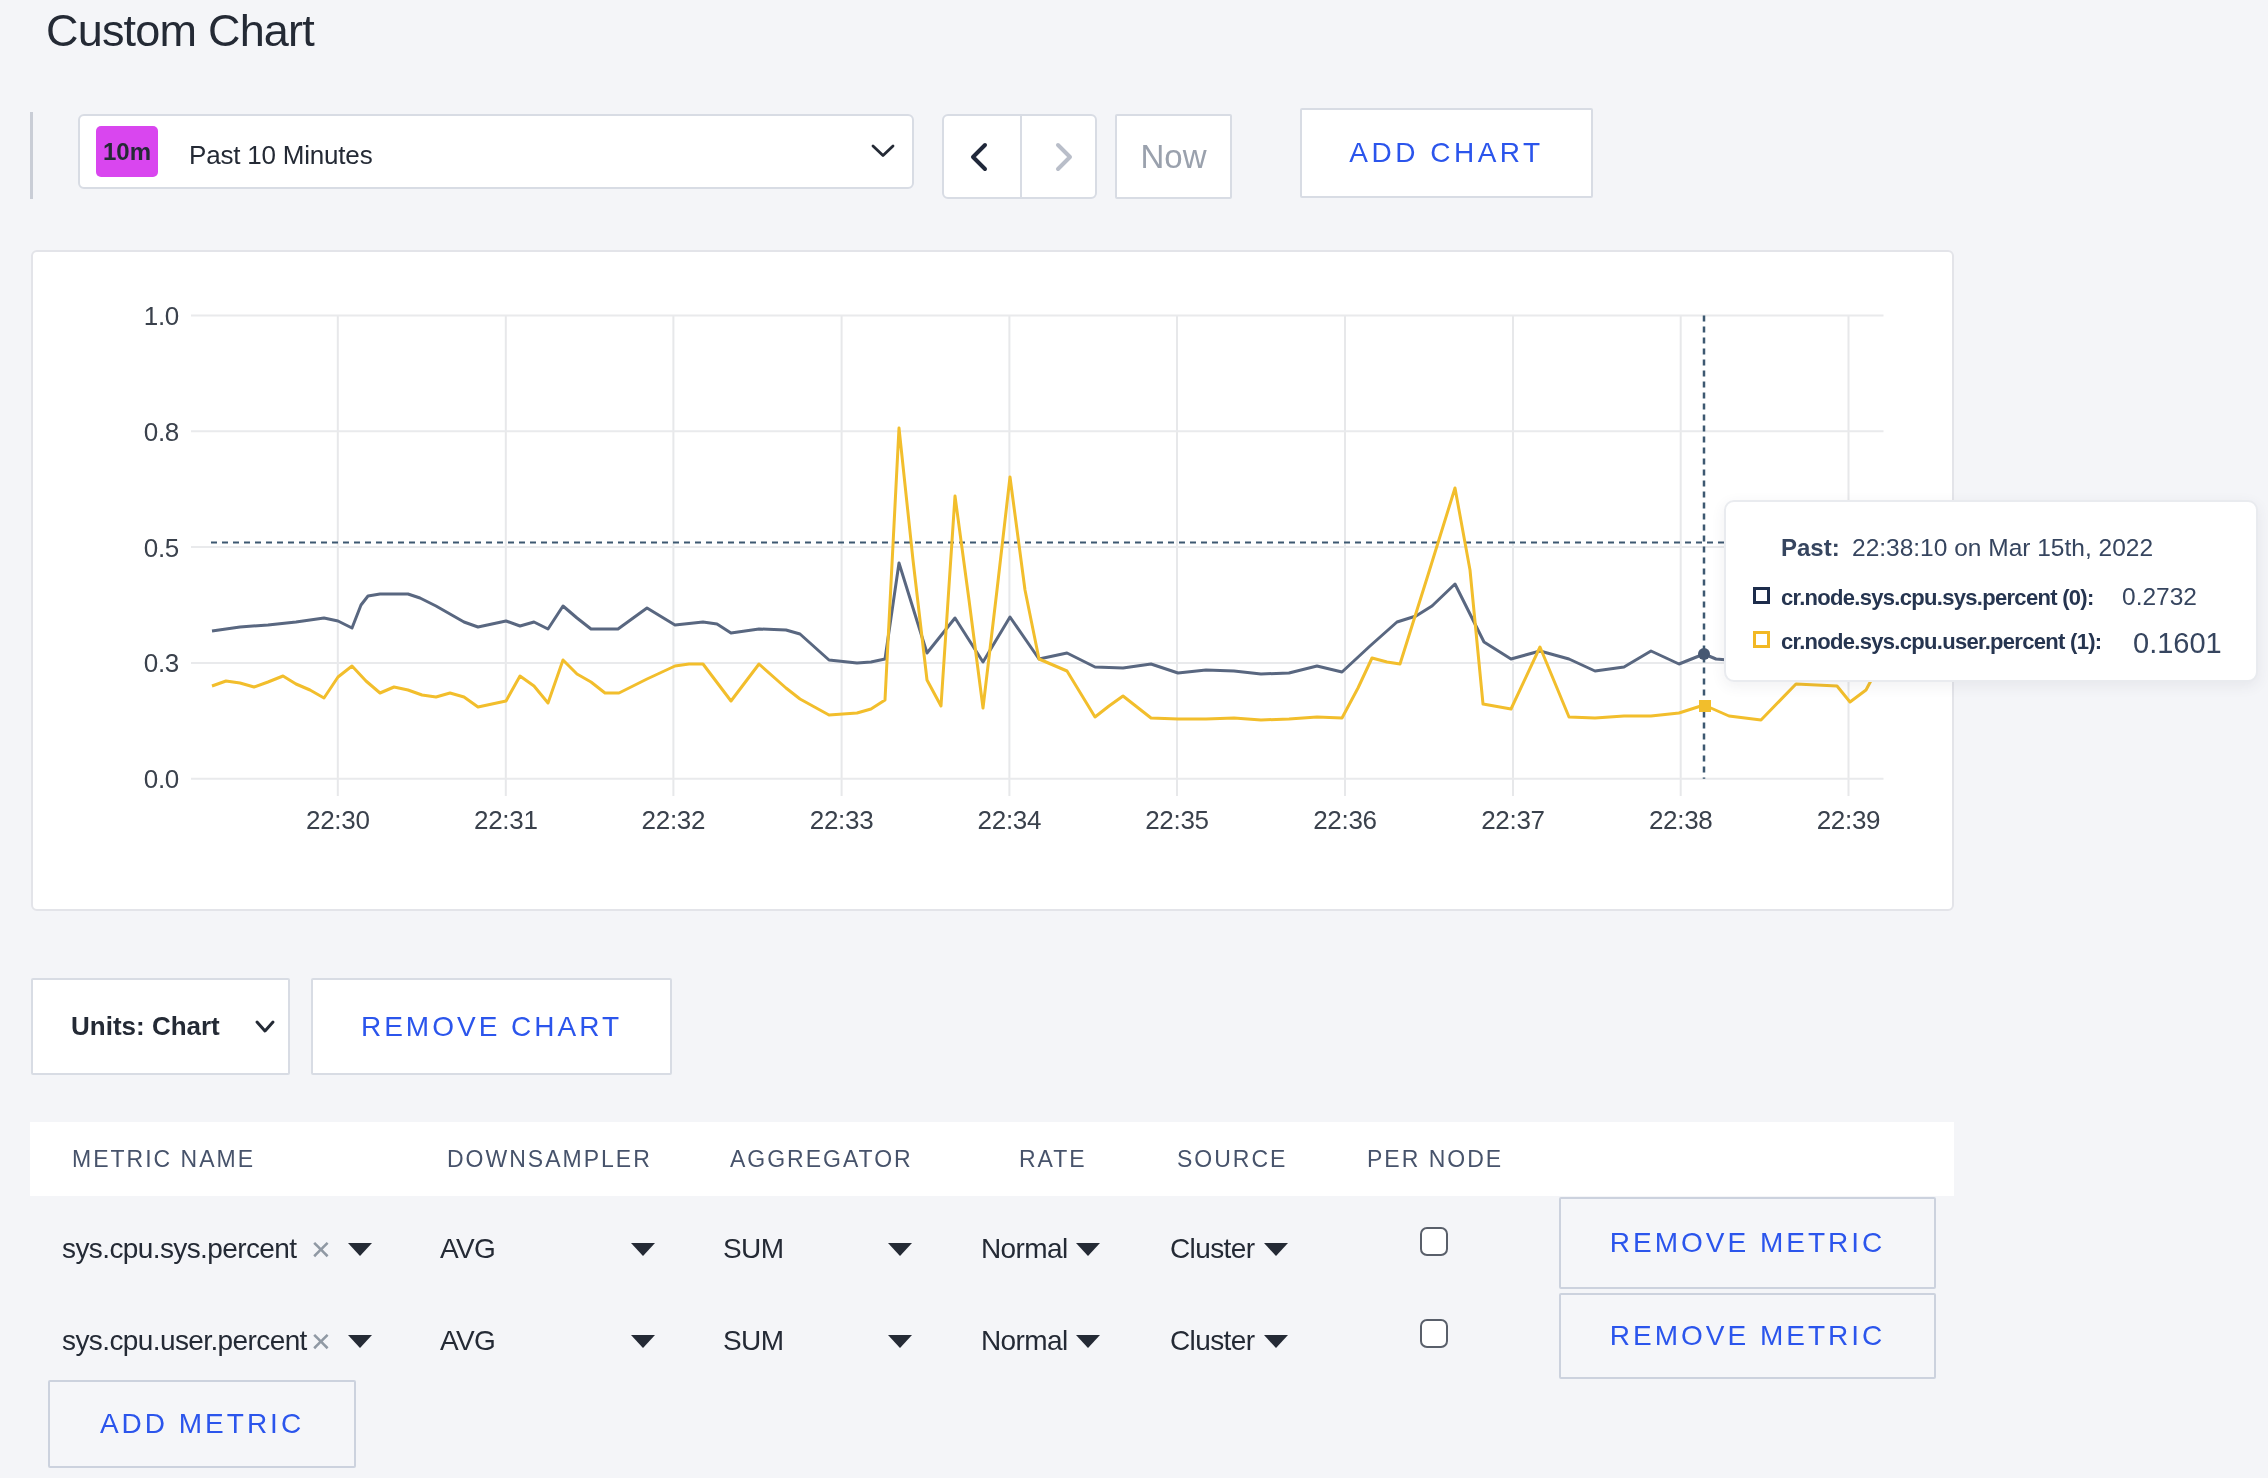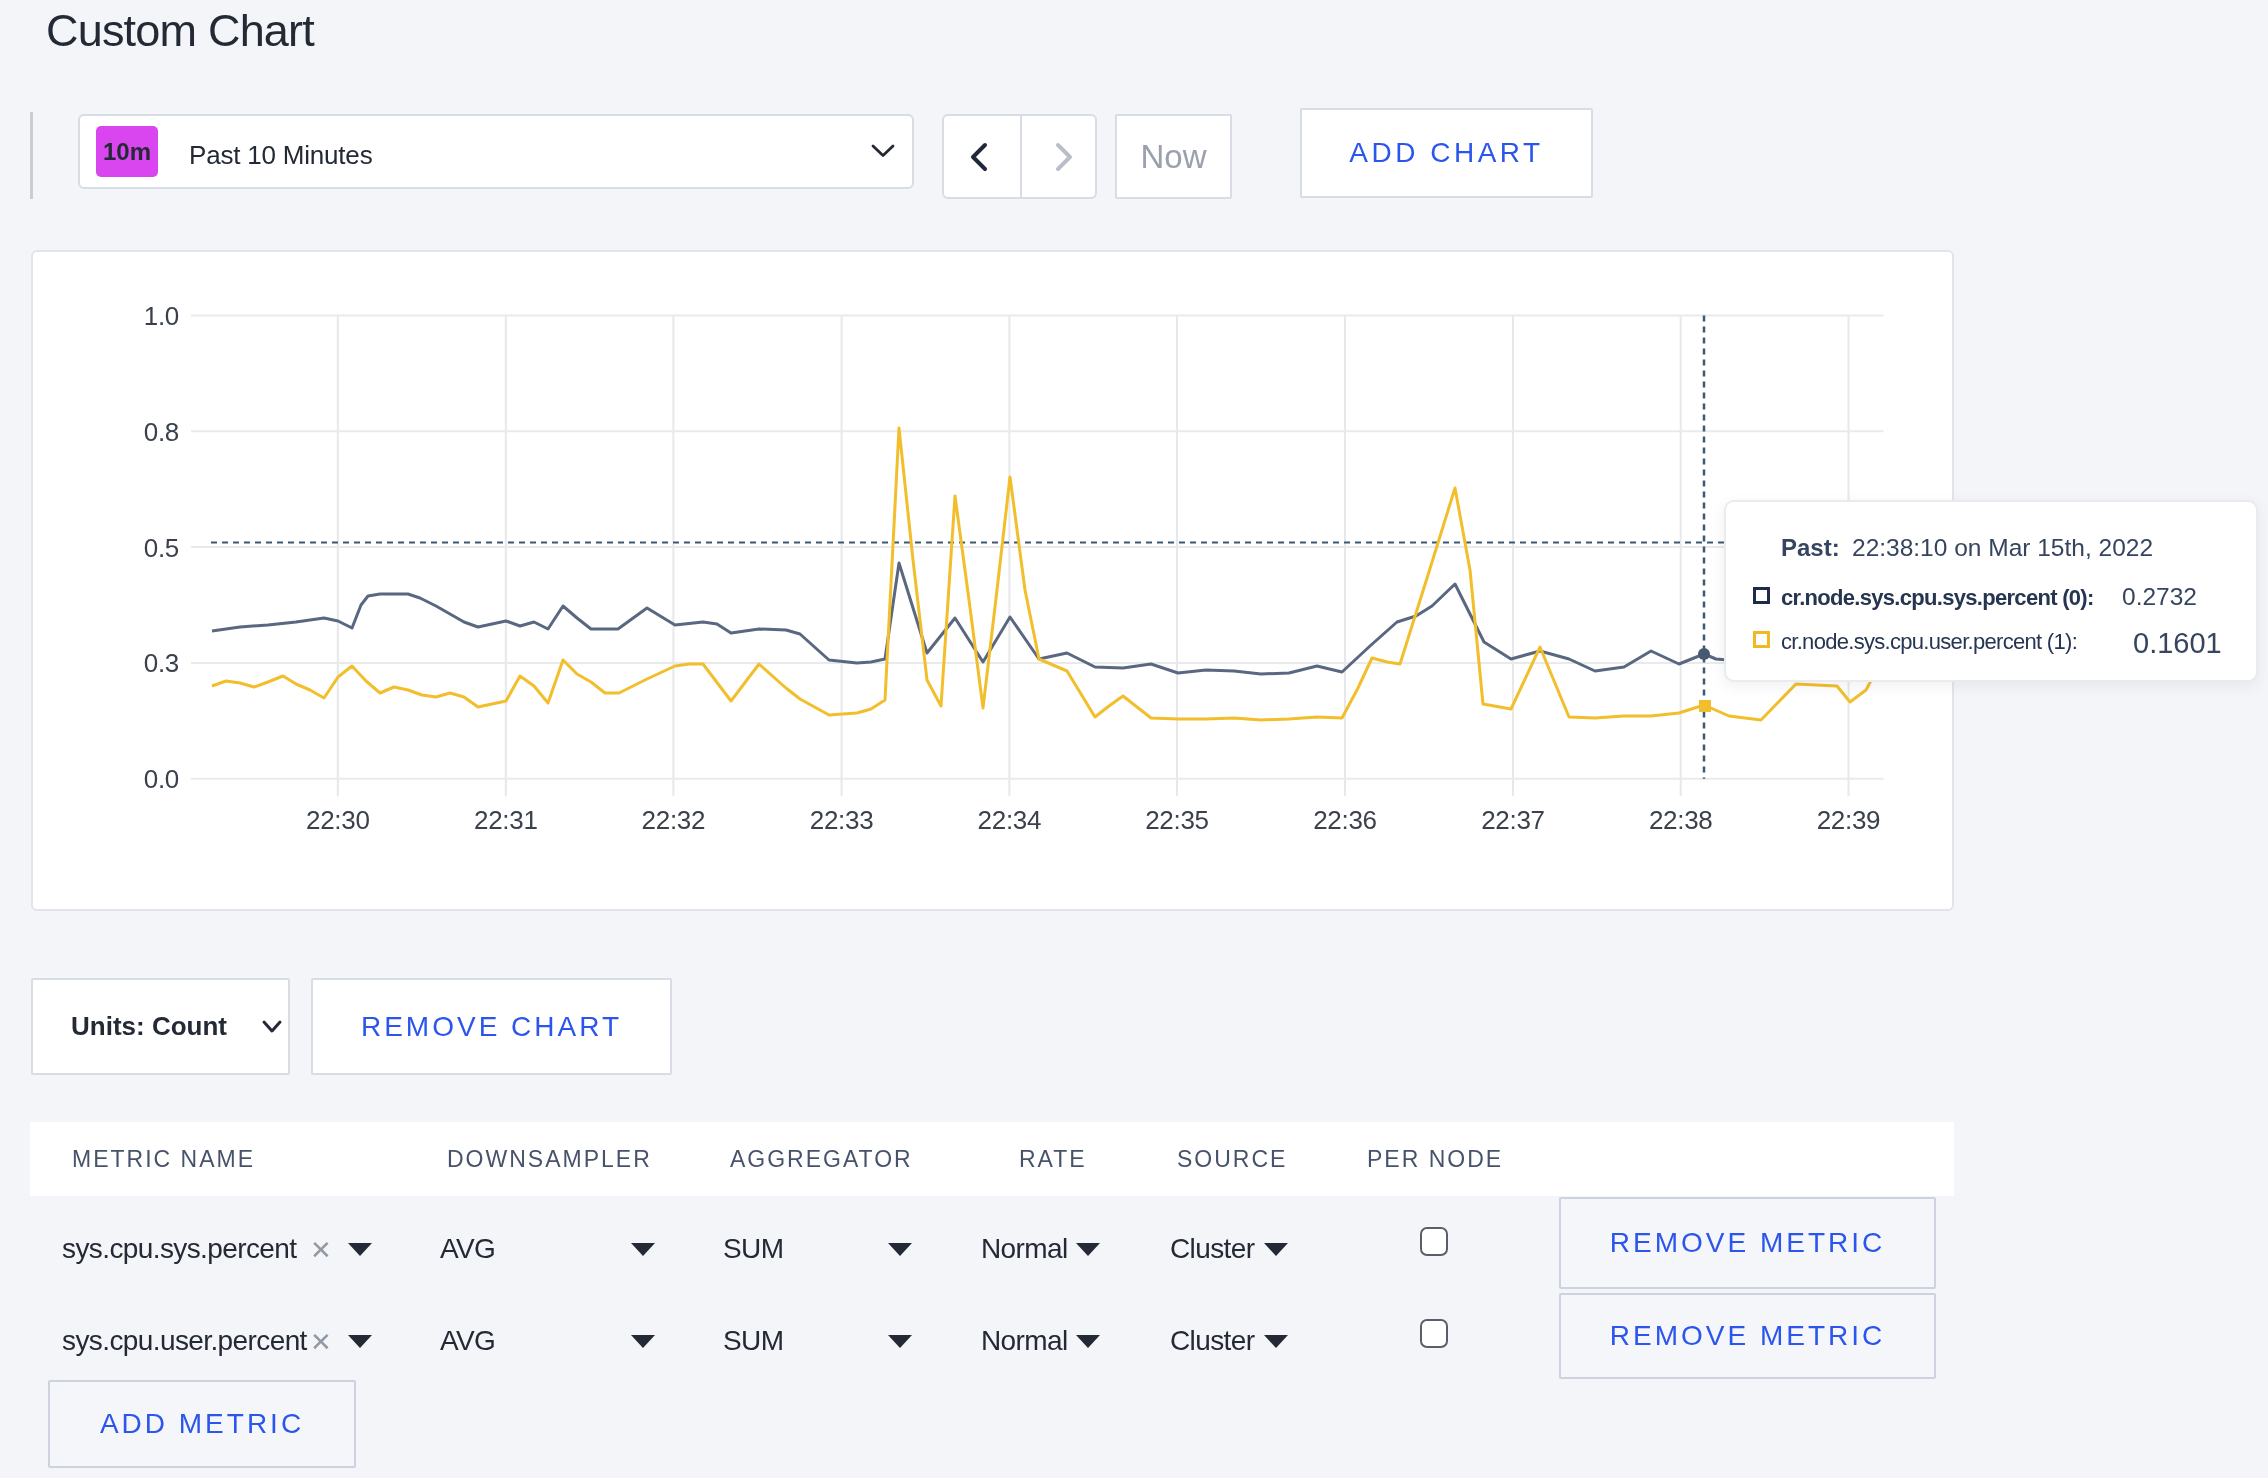--- a/index.html
+++ b/index.html
@@ -93,26 +93,26 @@
   <rect x="1668" y="450" width="12" height="12" fill="#f2be2c"></rect>
 </svg>
 
 <div class="abs" style="left:1724px; top:500px; width:534px; height:182px; background:#fff; border:2px solid #e9ebef; border-radius:10px; box-shadow:0 4px 14px rgba(60,70,90,0.08);">
   <div class="abs" style="left:55px; top:32px; font-size:24px; color:#36455f;"><b>Past:</b></div>
   <div class="abs" style="left:126px; top:32px; font-size:24.5px; color:#36455f;">22:38:10 on Mar 15th, 2022</div>
   <div class="abs" style="left:27px; top:85px; width:17px; height:17px; border:3.4px solid #1d2c4b;"></div>
   <div class="abs" style="left:55px; top:83px; font-size:22px; letter-spacing:-0.7px; font-weight:700; color:#263550;">cr.node.sys.cpu.sys.percent (0):</div>
   <div class="abs" style="left:396px; top:81px; font-size:24.5px; color:#36455f;">0.2732</div>
   <div class="abs" style="left:27px; top:129px; width:17px; height:17px; border:3.4px solid #f2b824;"></div>
-  <div class="abs" style="left:55px; top:127px; font-size:22px; letter-spacing:-0.7px; font-weight:400; color:#263550;">cr.node.sys.cpu.user.percent (1):</div>
+  <div class="abs" style="left:55px; top:127px; font-size:22px; letter-spacing:-0.7px; font-weight:700; color:#263550;">cr.node.sys.cpu.user.percent (1):</div>
   <div class="abs" style="left:407px; top:125px; font-size:29px; color:#36455f;">0.1601</div>
 </div>
 
 <div class="btn" style="left:31px; top:978px; width:259px; height:97px; justify-content:flex-start;">
-  <span style="font-size:26px; font-weight:700; color:#242a35; margin-left:38px; white-space:nowrap;">Units: Count</span>
+  <span style="font-size:26px; font-weight:700; color:#242a35; margin-left:38px; white-space:nowrap;">Units: Chart</span>
   <svg style="margin-left:34px;" width="22" height="15" viewBox="0 0 22 15">
       <polyline points="3,3 11,12 19,3" fill="none" stroke="#242a35" stroke-width="3" stroke-linecap="round" stroke-linejoin="round"></polyline>
     </svg>
 </div>
 <div class="btn" style="left:311px; top:978px; width:361px; height:97px;">
     <span class="bluetxt">REMOVE CHART</span>
   </div>
 
 <div class="abs" style="left:30px; top:1122px; width:1924px; height:74px; background:#fff;"></div>
 <div class="abs" style="top:1122px; height:74px; left:72px; display:flex; align-items:center; font-size:23px; letter-spacing:2px; color:#47536b;">METRIC NAME</div>

